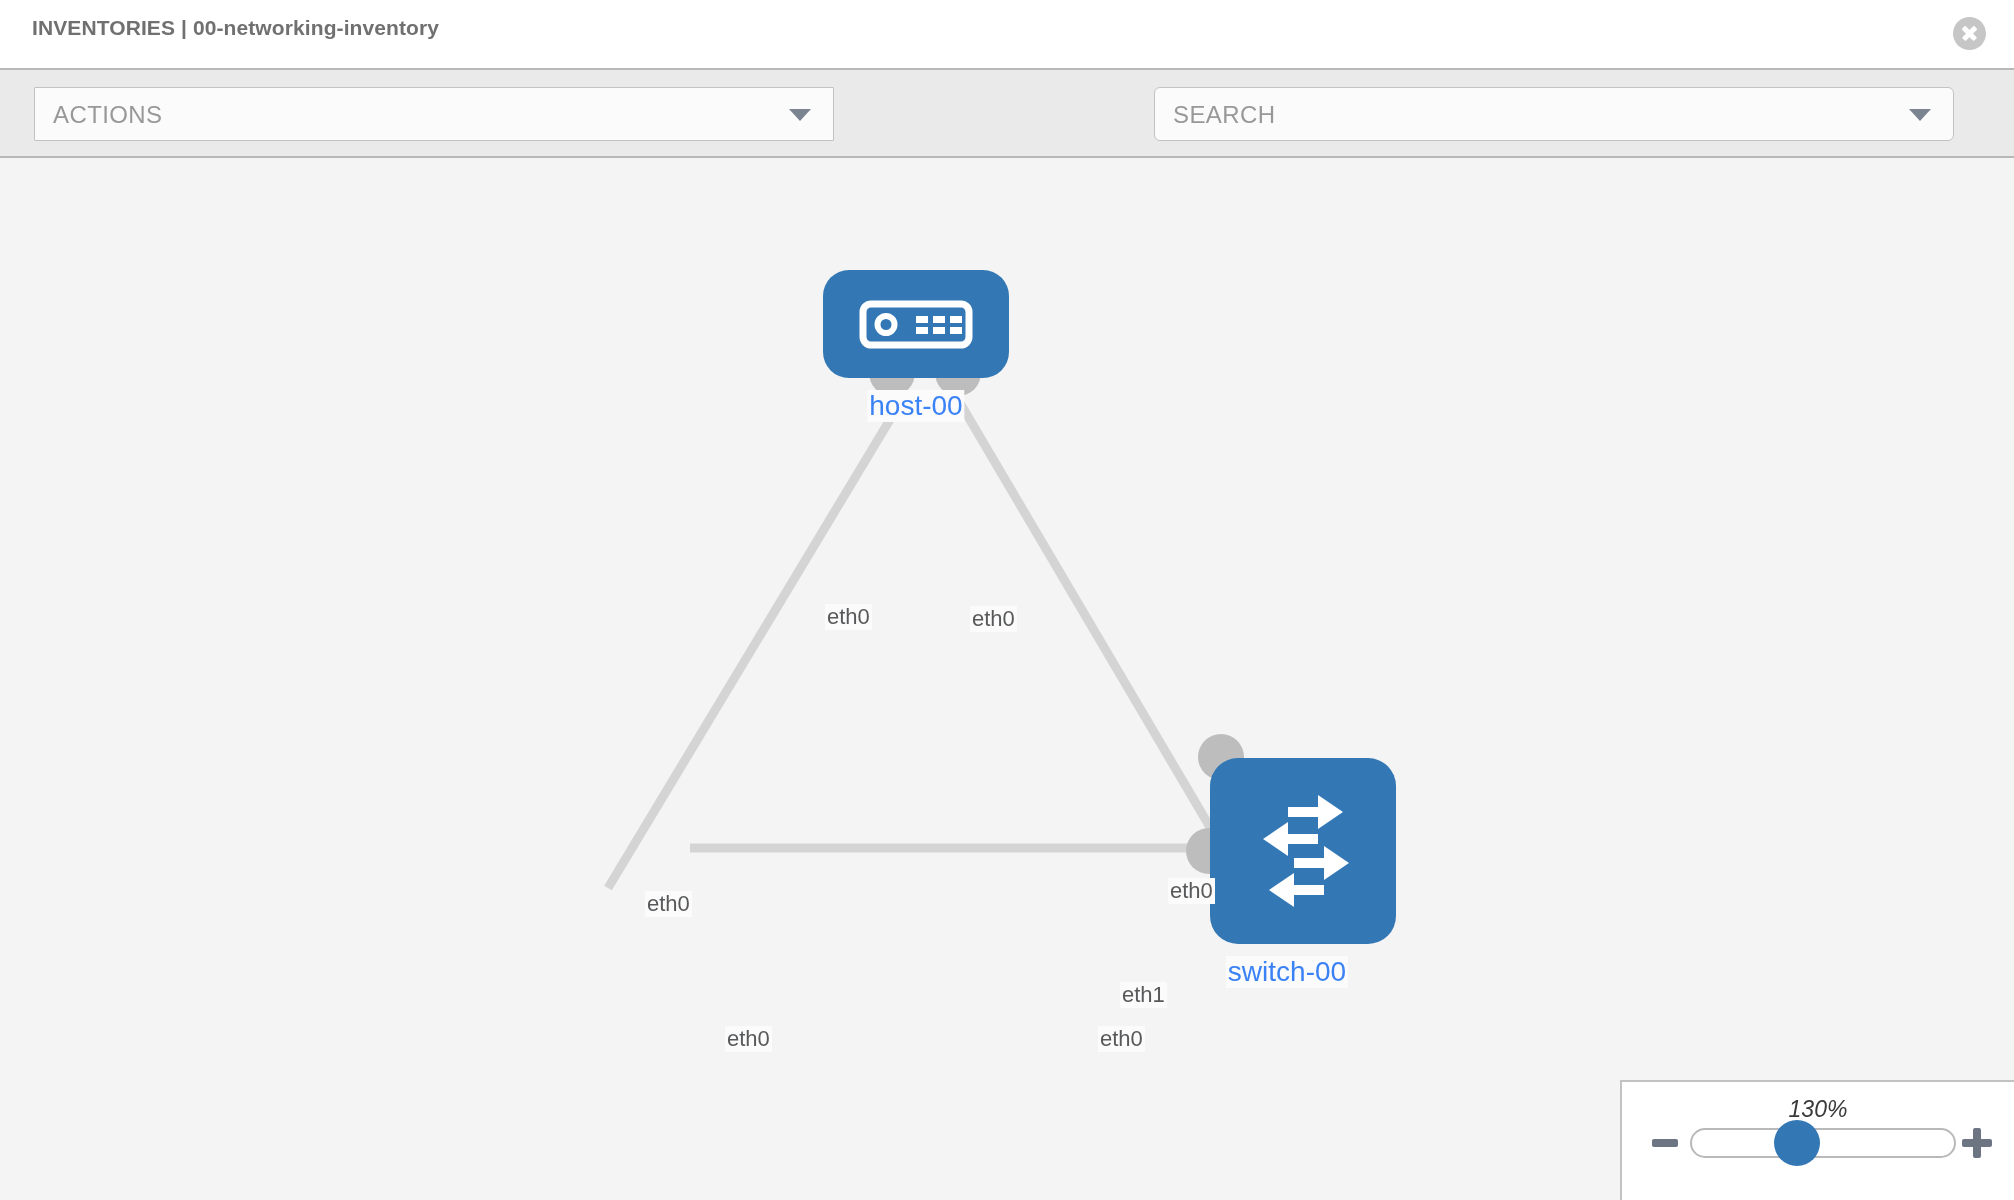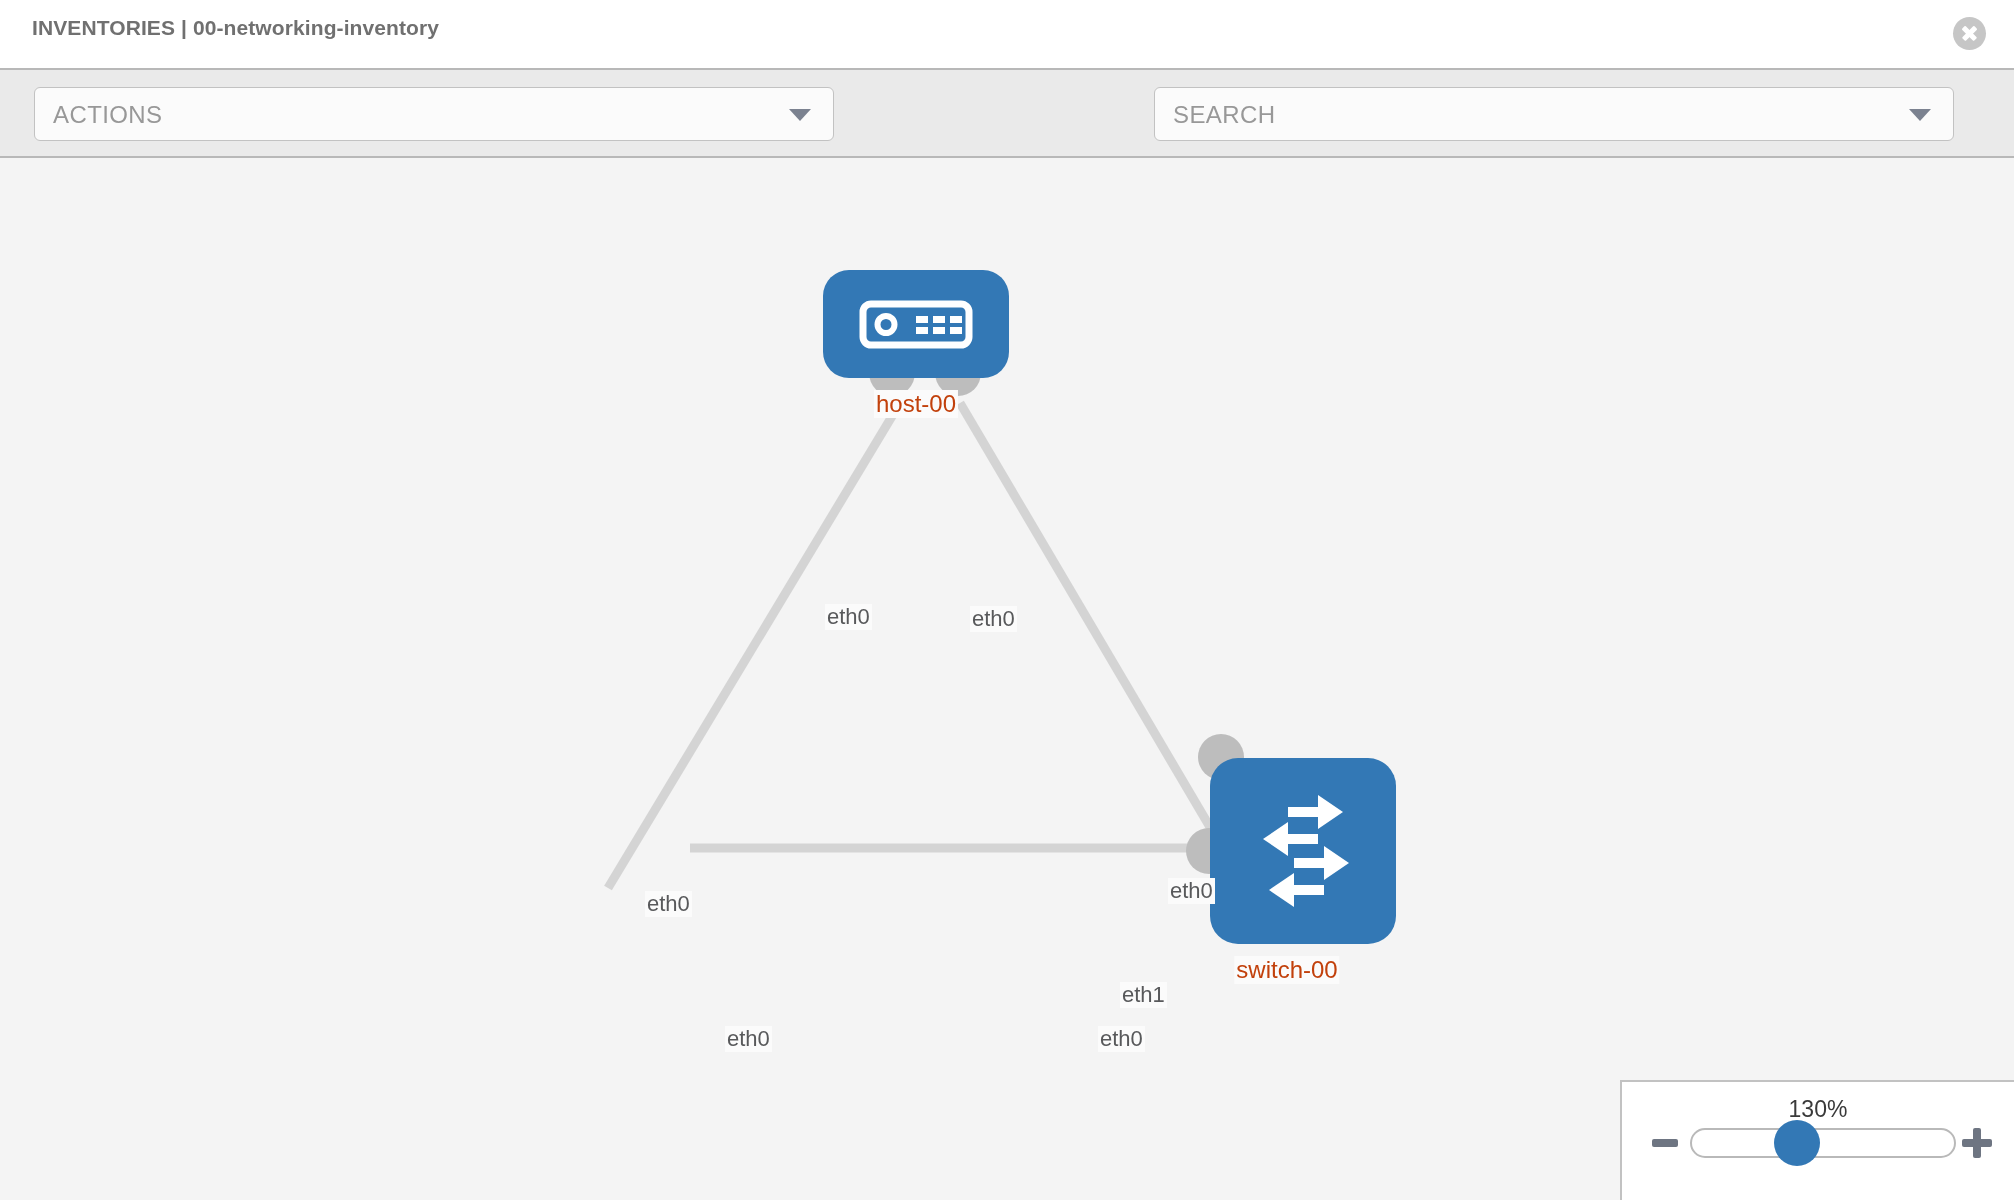--- a/index.html
+++ b/index.html
@@ -78,21 +78,21 @@
   }
 
   .actions-select {
     position: absolute;
     left: 34px;
     top: 17px;
     width: 800px;
     height: 54px;
     background: #fbfbfb;
     border: 1.5px solid #c2c2c2;
-    border-radius: 6px;
+    border-radius: 1px;
     box-sizing: border-box;
     cursor: pointer;
   }
   .actions-select .label {
     position: absolute;
     left: 18px;
     top: 13px;
     font-size: 24px;
     color: #989898;
     letter-spacing: 0.4px;
@@ -179,22 +179,22 @@
   .shape-rounded-square {
     width: 186px;
     height: 186px;
     border-radius: 28px;
   }
   .node-label {
     position: absolute;
     left: 50%;
     transform: translateX(-50%);
     white-space: nowrap;
-    font-size: 24px;
-    color: #c2410c;
+    font-size: 28px;
+    color: #3b82f6;
     background: #fbfbfb;
     padding: 0 2px;
   }
 
   .port {
     position: absolute;
     width: 46px;
     height: 46px;
     border-radius: 50%;
     background: #bdbdbd;
@@ -222,20 +222,21 @@
     border-right: none;
     box-sizing: border-box;
   }
   .zoom-value {
     position: absolute;
     left: 0; right: 0;
     top: 14px;
     text-align: center;
     font-size: 23px;
     color: #3a3a3a;
+    font-style: italic;
   }
   .zoom-minus, .zoom-plus {
     position: absolute;
     top: 48px;
     cursor: pointer;
   }
   .zoom-minus { left: 30px; width: 26px; height: 26px; }
   .zoom-plus  { right: 22px; width: 30px; height: 30px; top: 46px; }
   .bar-h {
     position: absolute;

